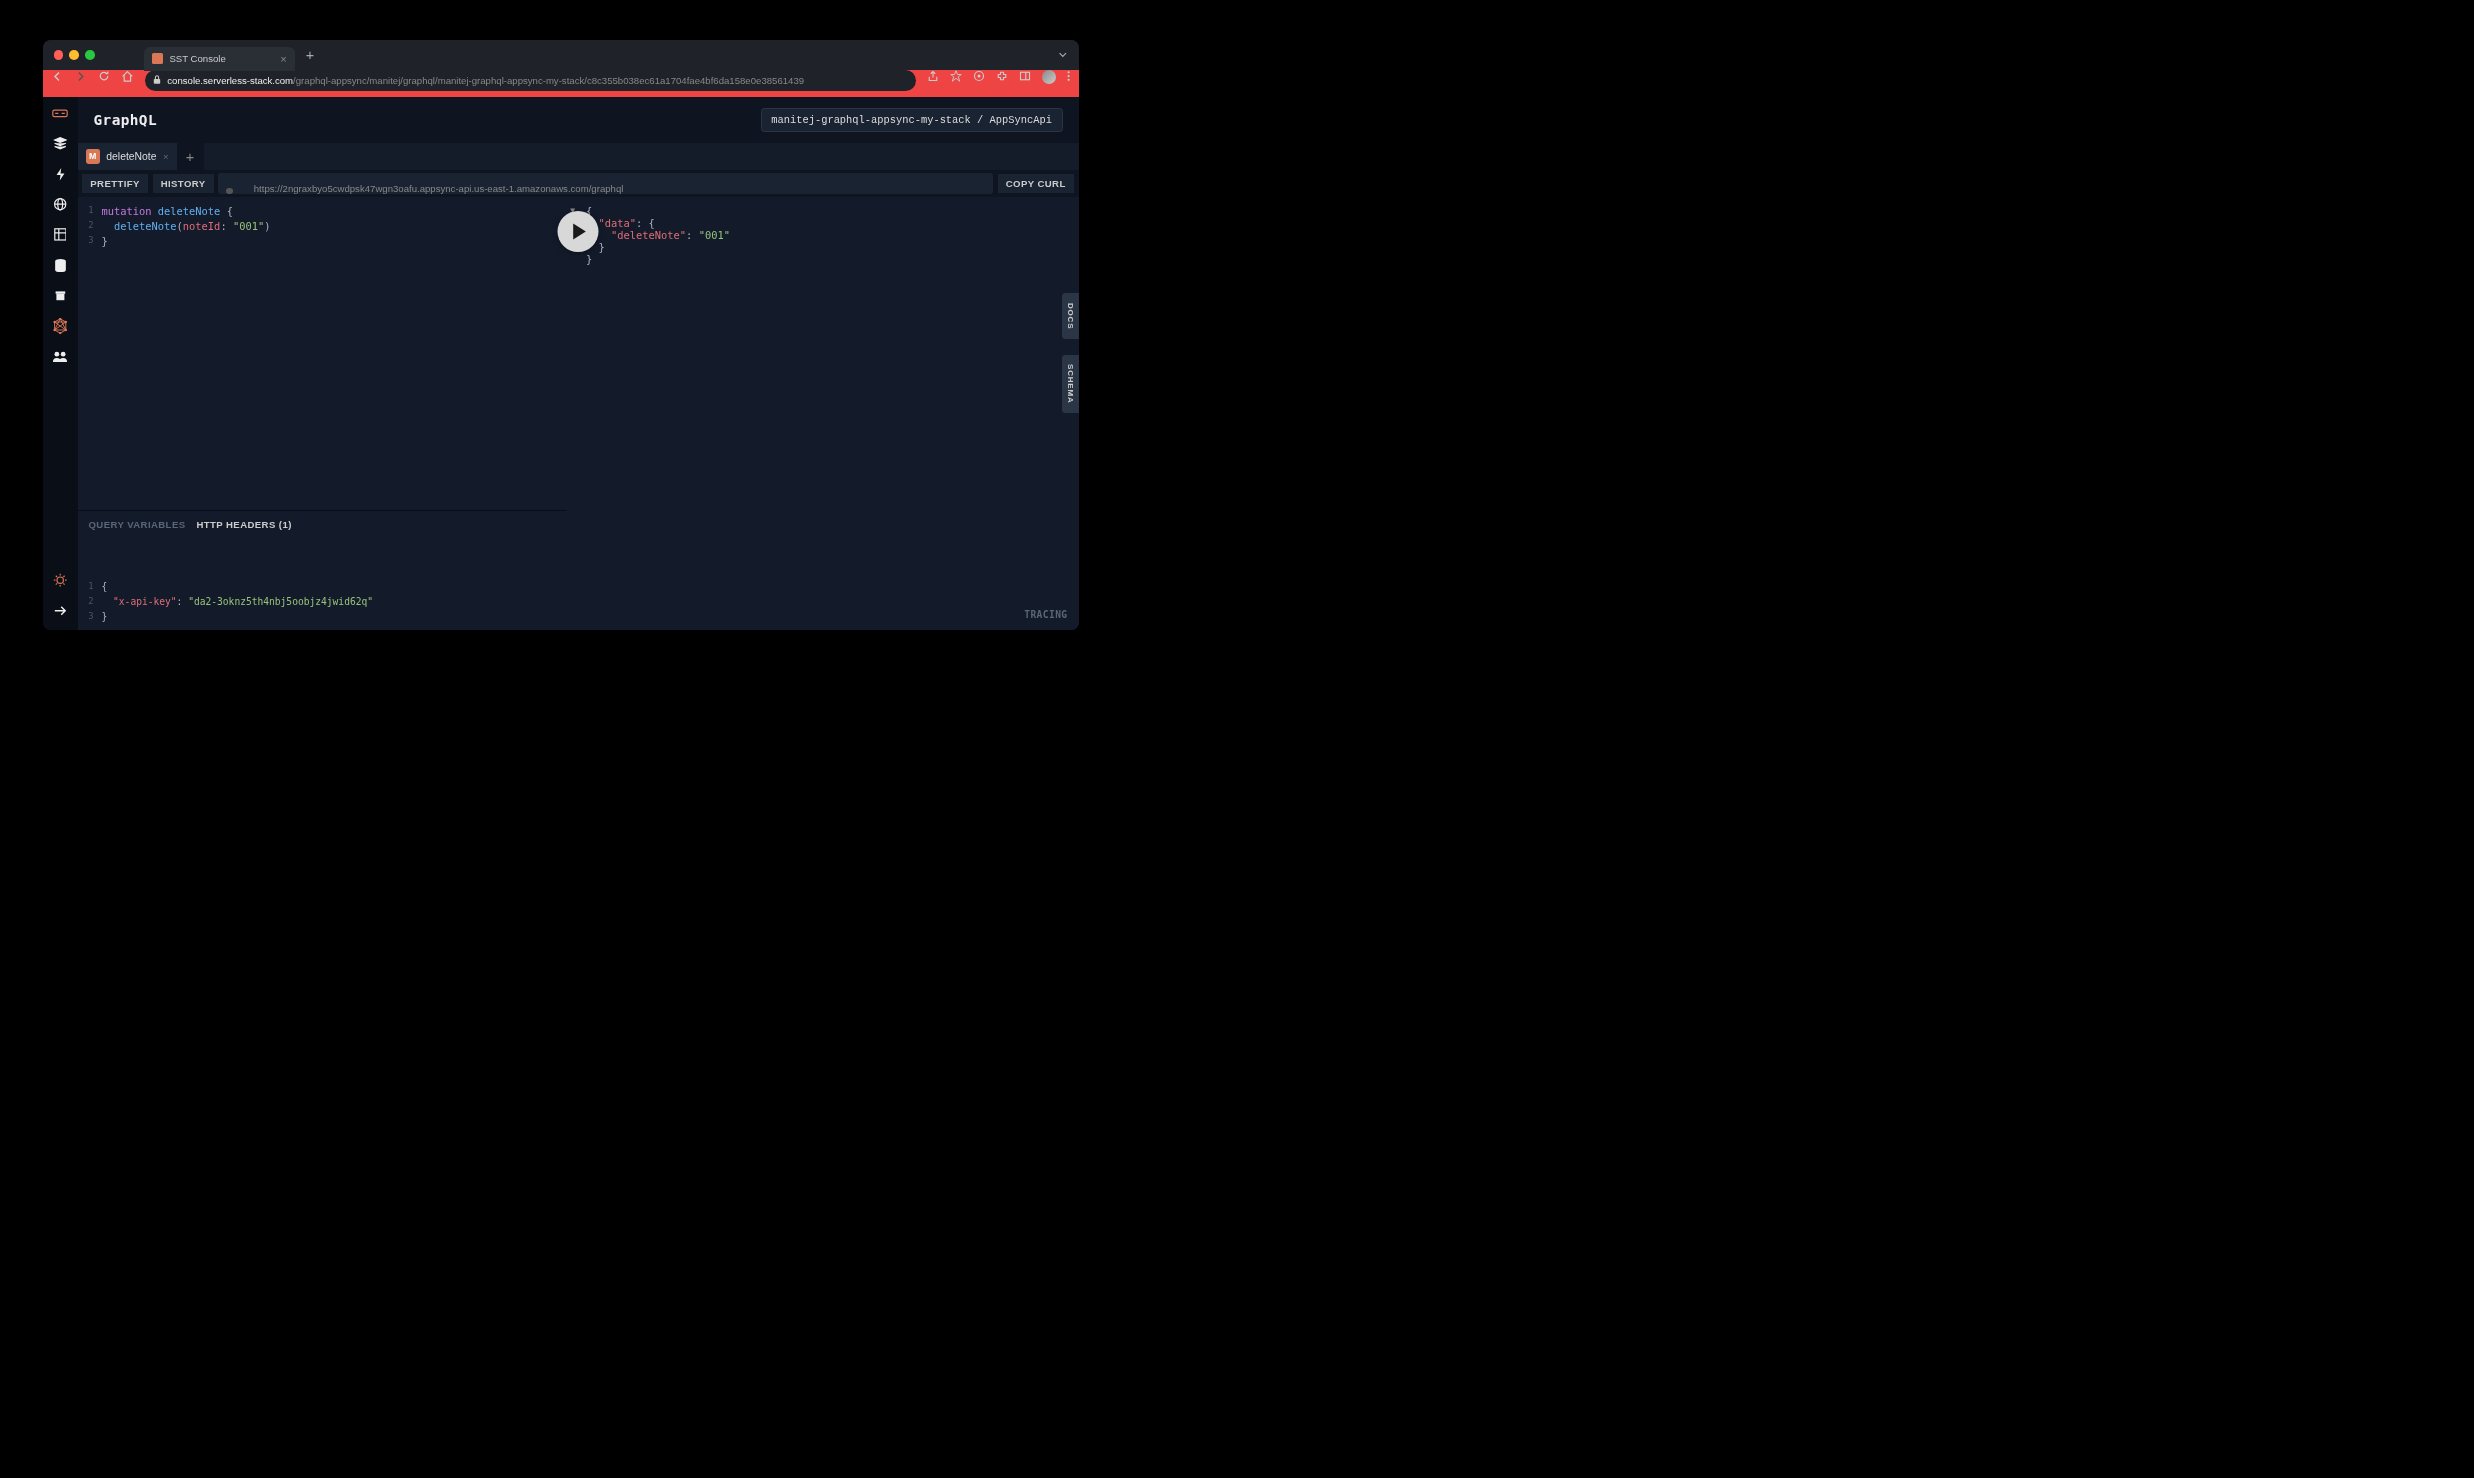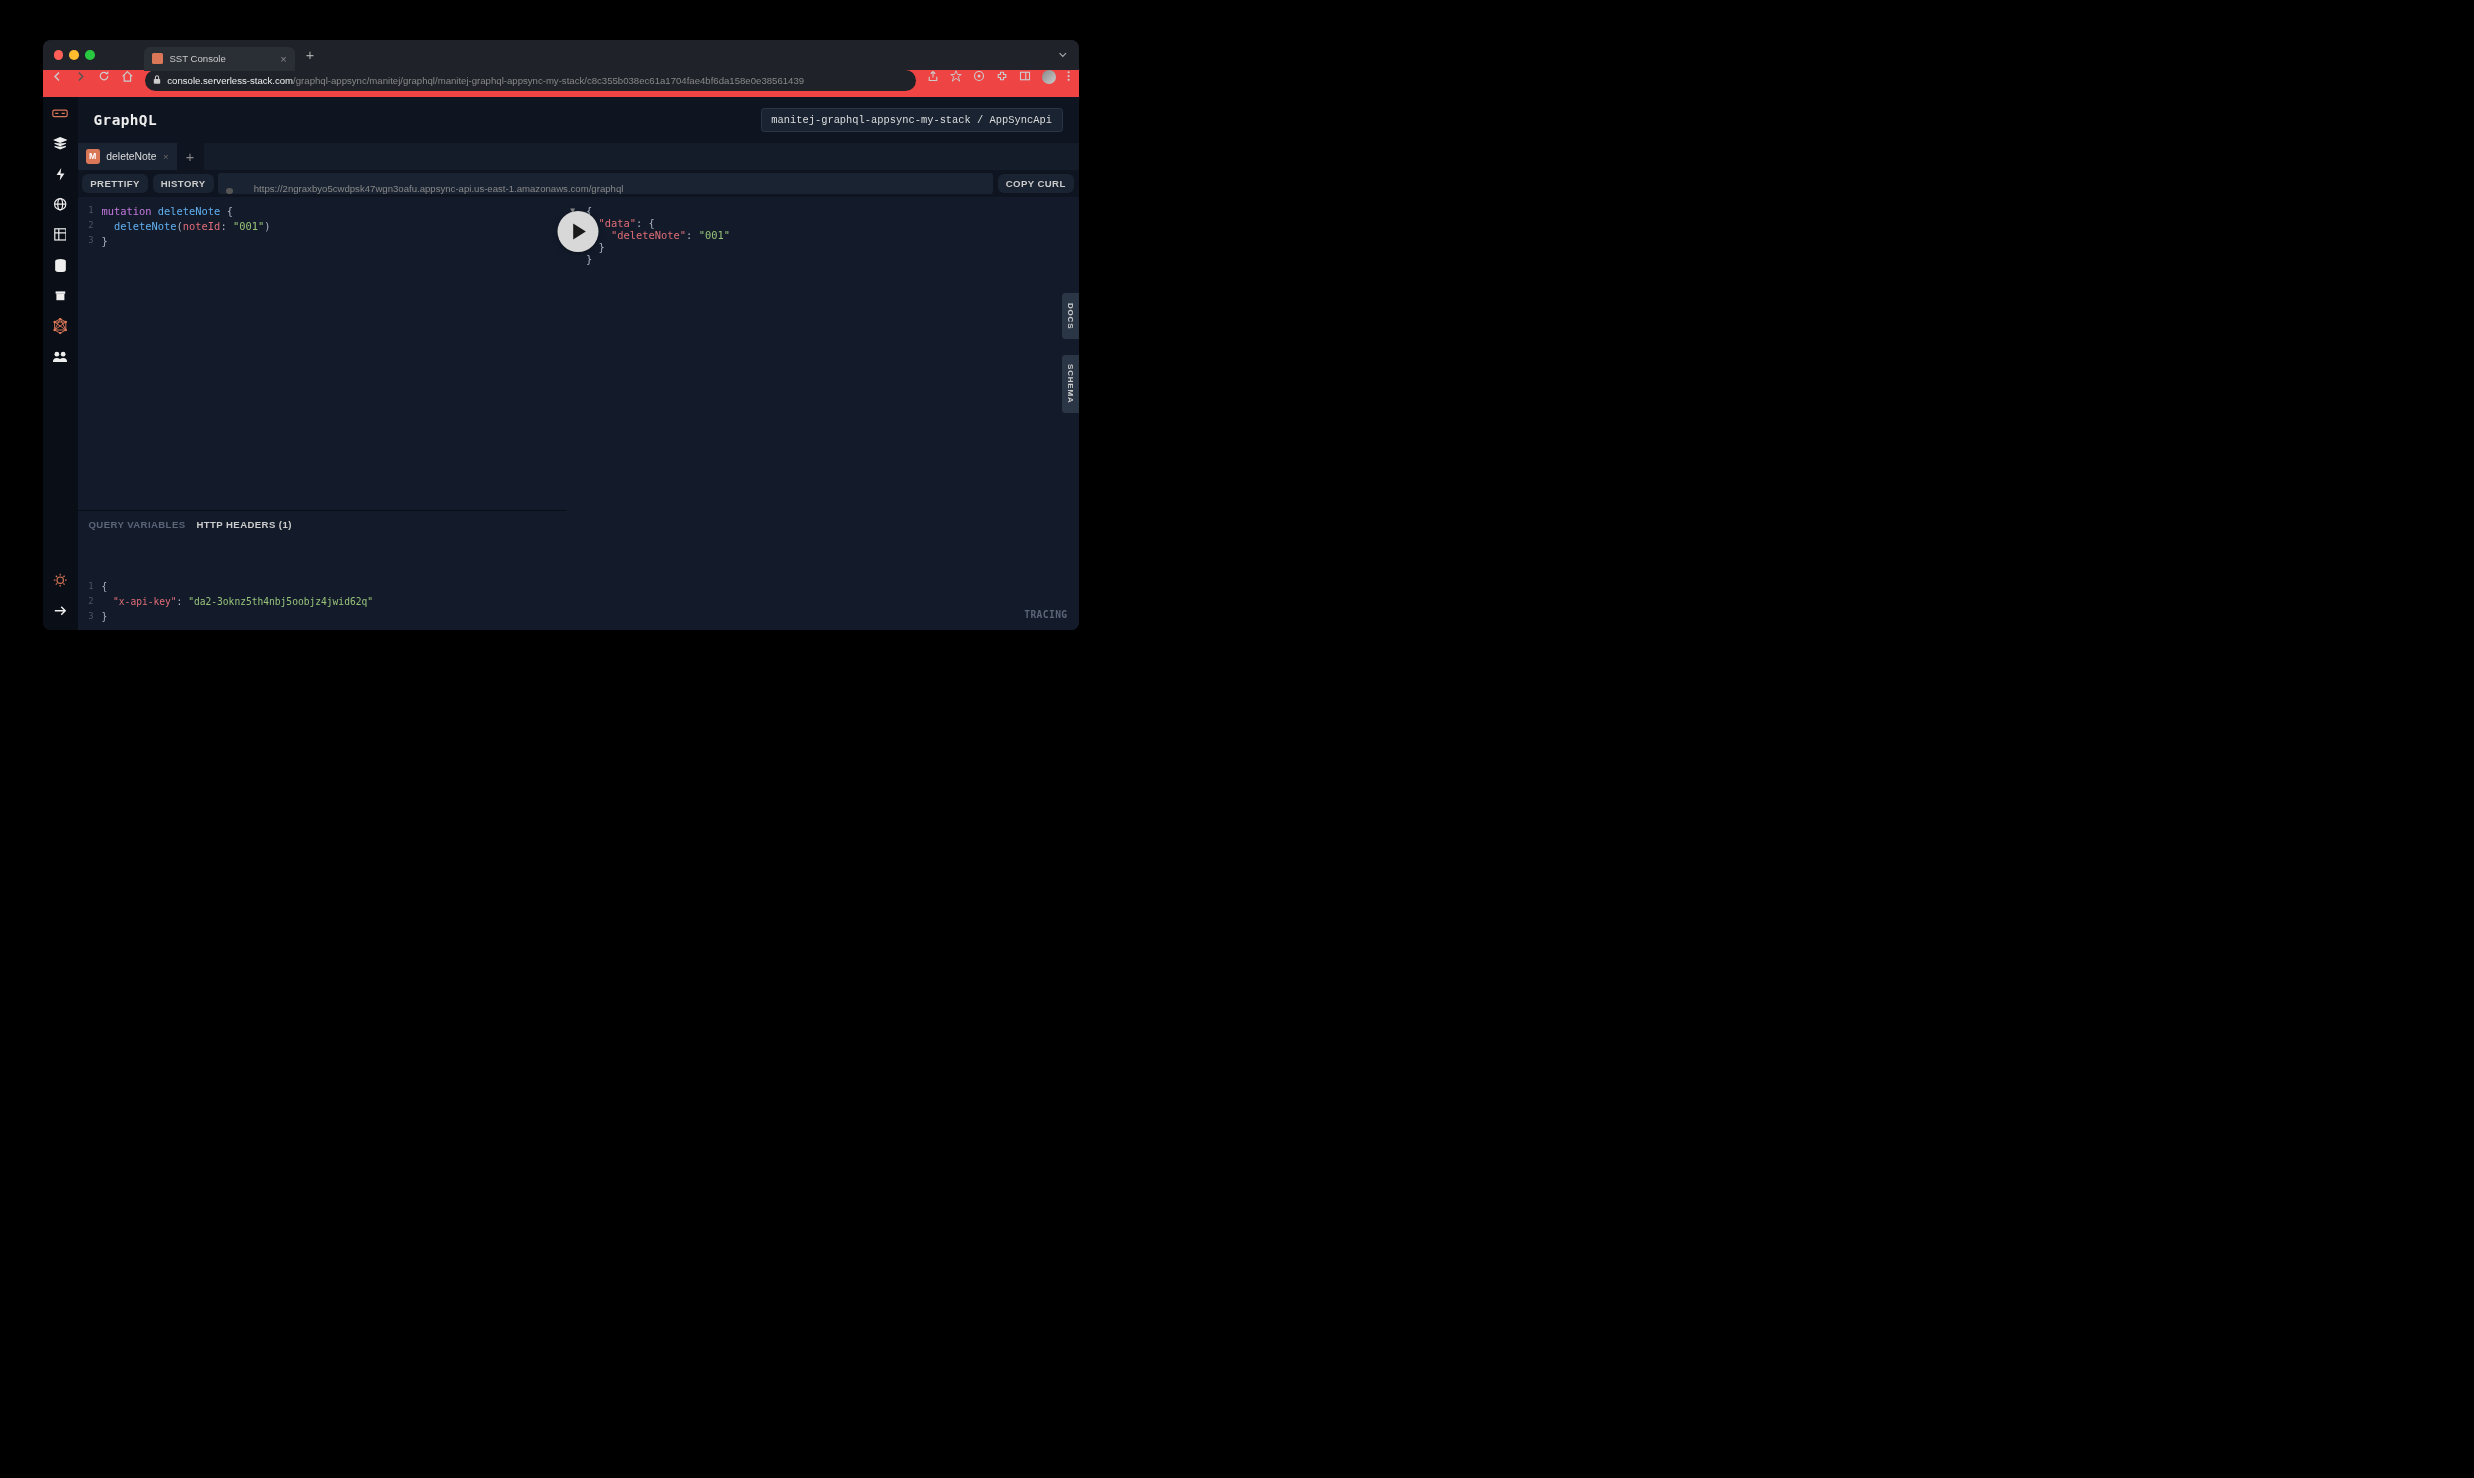--- a/index.html
+++ b/index.html
@@ -36,21 +36,21 @@
 .header { height: 46px; display: flex; align-items: center; padding: 0 16px; }
 .header h1 { color: #eee; font-size: 14.4px; font-weight: 600; font-family: "SF Mono", ui-monospace, monospace; letter-spacing: 0.4px; }
 .breadcrumb { margin-left: auto; background: #1a2332; border: 0.8px solid #2a3545; border-radius: 3.2px; padding: 4.8px 9.6px; font-family: Liberation Mono, monospace; font-size: 10.4px; color: #ddd; }
 .gql-tabs { height: 27px; background: #141b29; display: flex; align-items: stretch; }
 .gql-tab { display: flex; align-items: center; padding: 0 8px; gap: 6.4px; background: #1a2332; cursor: pointer; }
 .gql-tab-badge { width: 14.4px; height: 14.4px; background: #d97757; border-radius: 2.4px; color: #fff; font-size: 8.8px; font-weight: 600; display: flex; align-items: center; justify-content: center; }
 .gql-tab-name { color: #ddd; font-size: 10.4px; }
 .gql-tab-x { color: #666; font-size: 9.6px; cursor: pointer; }
 .gql-add { width: 27px; display: flex; align-items: center; justify-content: center; background: #0e1420; color: #888; font-size: 14.4px; cursor: pointer; }
 .gql-toolbar { height: 27px; display: flex; align-items: center; padding: 0 4.8px; gap: 4.8px; background: #0e1420; }
-.tb-btn { background: #1a2332; color: #ccc; padding: 4px 8px; border-radius: 6px; font-size: 9.6px; font-weight: 600; letter-spacing: 0.4px; cursor: pointer; }
+.tb-btn { background: #1a2332; color: #ccc; padding: 4px 8px; border-radius: 0; font-size: 9.6px; font-weight: 600; letter-spacing: 0.4px; cursor: pointer; }
 .tb-url { flex: 1; background: #1a2332; border-radius: 2.4px; height: 21px; display: flex; align-items: flex-end; padding: 0 8px; gap: 21px; color: #888; font-size: 9.6px; }
 .tb-url-dot { width: 6.4px; height: 6.4px; border-radius: 50%; background: #555; flex-shrink: 0; }
 .gql-body { flex: 1; display: flex; position: relative; }
 .editor { flex: 1; background: #131b2b; position: relative; display: flex; flex-direction: column; }
 .code-area { flex: 1; padding: 8px 0; font-family: "SF Mono", ui-monospace, Menlo, monospace; font-size: 10.4px; overflow: auto; }
 .code-line { display: flex; min-height: 15px; }
 .gutter { width: 24px; text-align: right; padding-right: 8px; color: #4a5568; font-size: 8.8px; user-select: none; }
 .code { white-space: pre; color: #ddd; }
 .kw { color: #c678dd; }
 .name { color: #61afef; }

